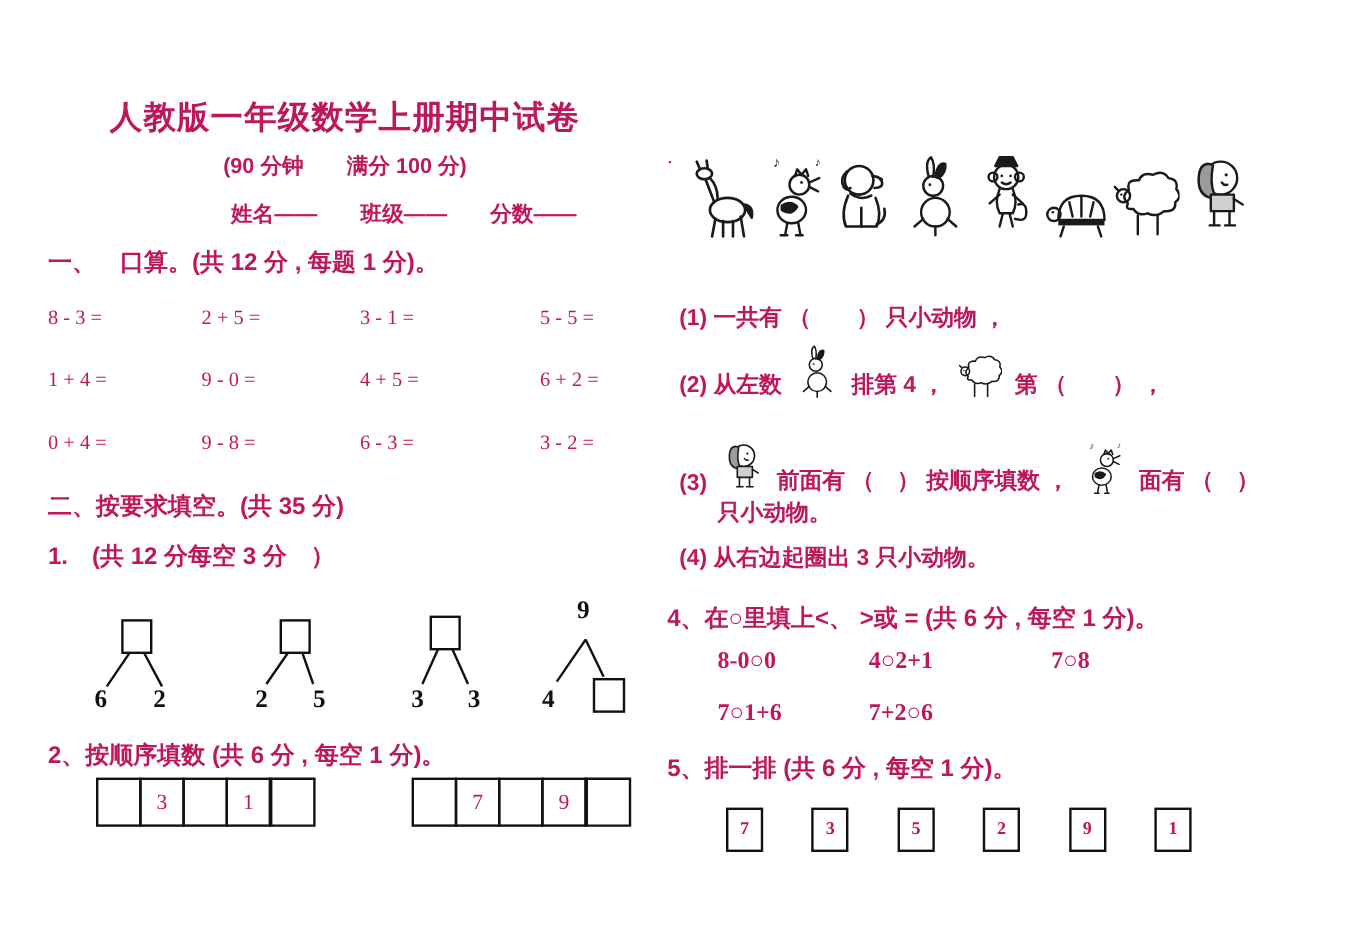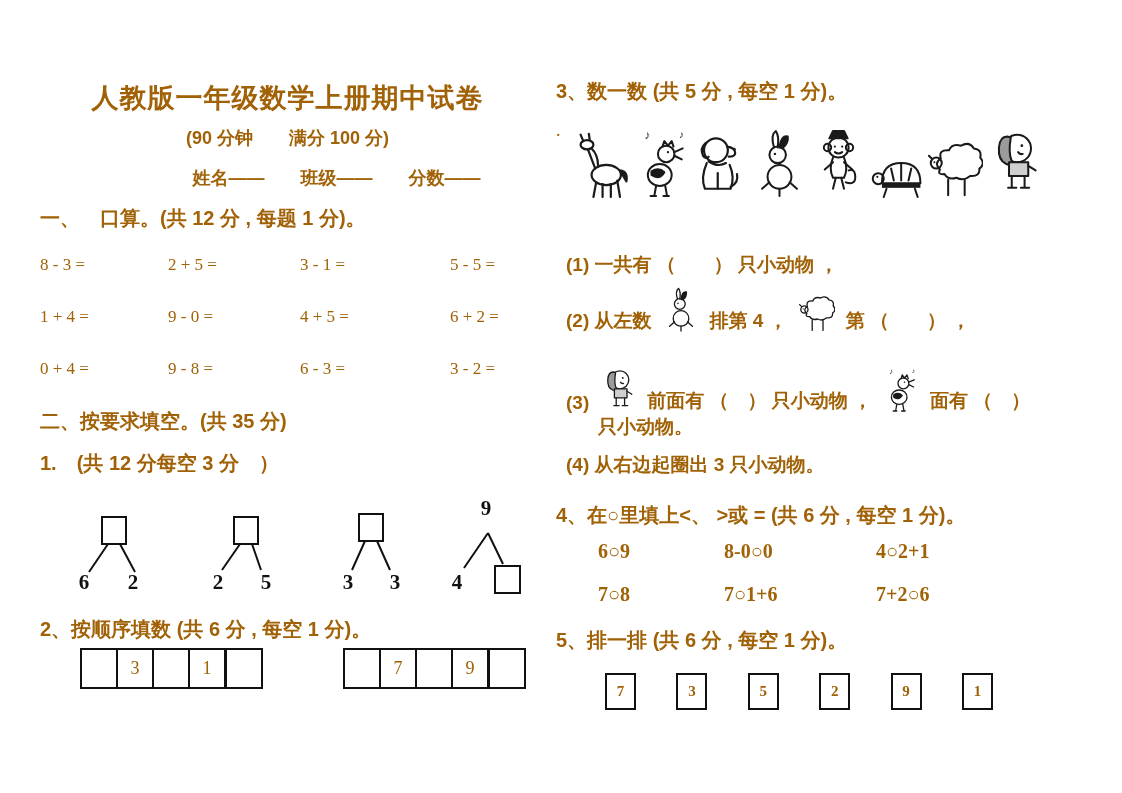--- a/index.html
+++ b/index.html
@@ -1,16 +1,16 @@
 <!DOCTYPE html>
 <html><head>
 <meta charset="utf-8">
 <style>
   html,body{margin:0;padding:0;background:#fff;}
-  .page{position:relative;width:1122px;height:793px;background:#ffffff;color:#a16207;
+  .page{position:relative;width:1122px;height:793px;background:#ffffff;color:#be185d;
         font-family:"Liberation Sans",sans-serif;overflow:hidden;}
   .abs{position:absolute;}
   .title{font-size:27px;font-weight:700;letter-spacing:1px;}
   .meta{font-size:18px;font-weight:700;}
   .heading{font-size:20px;font-weight:700;white-space:nowrap;}
   .bodytext{font-size:19px;font-weight:700;white-space:nowrap;}
   .serif{font-family:"Liberation Serif",serif;}
   .oral-grid{display:grid;grid-template-columns:128px 132px 150px 1fr;}
   .oral-grid .cell{height:52px;font-family:"Liberation Serif",serif;font-size:17px;}
   .strip{display:flex;}
@@ -176,21 +176,20 @@
   </div>
 
   <div class="abs strip" style="left:343px;top:648px;">
     <div class="cell"></div>
     <div class="cell">7</div>
     <div class="cell"></div>
     <div class="cell">9</div>
     <div class="cell thick"></div>
   </div>
 
-  <div class="abs heading" style="left:556px;top:78px;">3、数一数 (共 5 分 , 每空 1 分)。</div>
 
   <div class="abs serif" style="left:556px;top:120px;font-size:18px;">.</div>
 
   <div class="abs animal-row" style="left:576px;top:118px;width:466px;height:84px;">
       <svg class="animal" viewBox="0 0 60 80">
         <use href="#sym-horse" xlink:href="#sym-horse"></use>
       </svg>
       <svg class="animal" viewBox="0 0 60 80">
         <use href="#sym-rooster" xlink:href="#sym-rooster"></use>
       </svg>
@@ -232,37 +231,36 @@
     <span class="bodytext">第 （　　） ，</span>
   </div>
 
   <div class="abs inline-line" style="left:566px;top:366px;">
     <span class="bodytext">(3)</span>
     <span class="mini-slot">
         <svg class="mini-animal" viewBox="0 0 60 80">
           <use href="#sym-elephant" xlink:href="#sym-elephant"></use>
         </svg>
       </span>
-    <span class="bodytext">前面有 （　） 只小动物 ，</span>
+    <span class="bodytext">前面有 （　） 按顺序填数 ，</span>
     <span class="mini-slot">
         <svg class="mini-animal" viewBox="0 0 60 80">
           <use href="#sym-rooster" xlink:href="#sym-rooster"></use>
         </svg>
       </span>
     <span class="bodytext">面有 （　）</span>
   </div>
 
   <div class="abs bodytext" style="left:598px;top:414px;">只小动物。</div>
 
   <div class="abs bodytext" style="left:566px;top:452px;">(4) 从右边起圈出 3 只小动物。</div>
 
   <div class="abs heading" style="left:556px;top:502px;">4、在○里填上&lt;、 &gt;或 =  (共 6 分 , 每空 1 分)。</div>
 
   <div class="abs cmp-grid" style="left:598px;top:540px;">
-    <div class="cell">6○9</div>
     <div class="cell">8-0○0</div>
     <div class="cell">4○2+1</div>
     <div class="cell">7○8</div>
     <div class="cell">7○1+6</div>
     <div class="cell">7+2○6</div>
   </div>
 
   <div class="abs heading" style="left:556px;top:627px;">5、排一排 (共 6 分 , 每空 1 分)。</div>
 
   <div class="abs numrow" style="left:605px;top:673px;">

